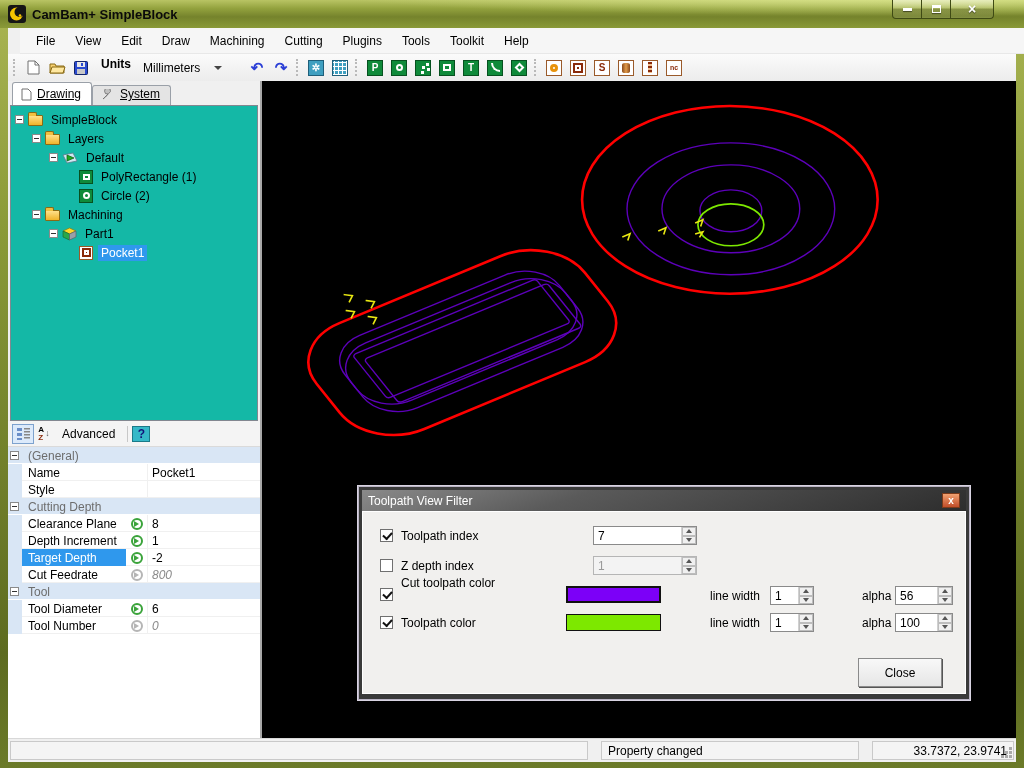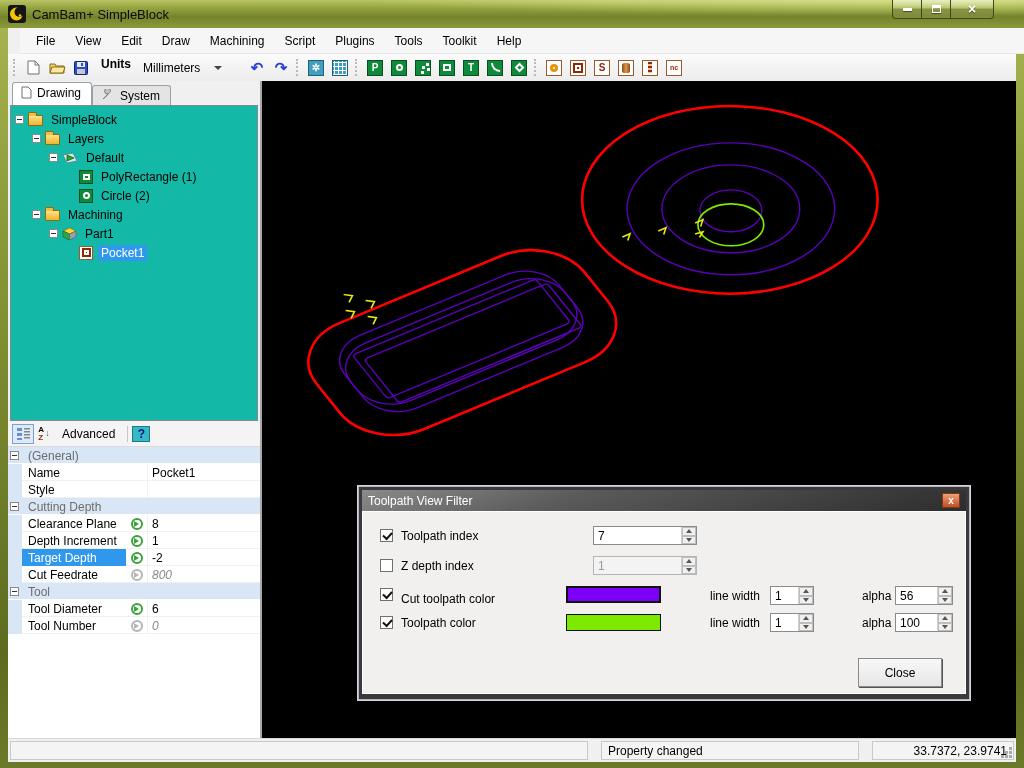--- a/index.html
+++ b/index.html
@@ -9,21 +9,21 @@
   .window { position:relative; width:1024px; height:768px;
     background:linear-gradient(180deg,#aab553 0%,#8a9a38 30%,#5d6b20 85%,#6b7a28 100%); }
 
   
   .titlebar { position:absolute; left:0; top:0; width:1024px; height:28px;
     background:
       radial-gradient(ellipse at 88% -20%, rgba(235,245,160,.75), rgba(235,245,160,0) 45%),
       linear-gradient(180deg,#b9c464 0%,#93a23e 30%,#75832c 60%,#8a9a38 100%);
     display:flex; align-items:center; }
   .app-logo { margin:0 6px 0 8px; display:inline-flex; }
-  .title-text { color:#0a0a0a; font-size:13px; }
+  .title-text { color:#0a0a0a; font-size:13px;font-weight:bold; }
   .winbtns { position:absolute; right:30px; top:0; display:flex; height:19px; }
   .wbtn { width:30px; height:19px; border:1px solid #3f4a14; border-top:none; margin-left:-1px;
     background:linear-gradient(180deg,rgba(255,255,255,.45),rgba(255,255,255,.12) 45%,rgba(0,0,0,.18) 50%,rgba(255,255,255,.10));
     display:flex; align-items:center; justify-content:center; }
   .wbtn:first-child { border-radius:0 0 0 4px; }
   .wbtn:last-child  { border-radius:0 0 4px 0; width:44px; }
   .glyph-min { width:9px; height:3px; background:#fff; box-shadow:0 1px 1px rgba(0,0,0,.5); }
   .glyph-max { width:9px; height:8px; border:1px solid #fff; border-top:3px solid #fff; box-shadow:0 1px 1px rgba(0,0,0,.4); }
   .glyph-close { color:#fff; font-size:14px; font-weight:bold; text-shadow:0 1px 1px rgba(0,0,0,.5); line-height:1; }
 
@@ -60,22 +60,22 @@
   .undo-redo { color:#2b3fd6; font-size:15px; font-weight:bold; }
 
   
   .main { position:absolute; left:0; top:53px; width:1008px; height:657px; display:flex; }
   .leftpanel { position:relative; width:254px; height:657px; background:#f0f0f0; border-right:2px solid #a8a8a8; }
   .canvas-wrap { position:relative; width:754px; height:657px; background:#000; }
   .canvas-svg { display:block; width:754px; height:657px; }
 
   
   .tabs { position:absolute; left:4px; top:1px; height:23px; display:flex; align-items:flex-end; }
-  .tab { display:flex; align-items:flex-start; gap:5px; padding:3px 10px 4px 8px; border:1px solid #9aa0a8; border-bottom:none;
-    border-radius:3px 3px 0 0; background:#e4e4e4; height:20px; }
+  .tab { display:flex; align-items:flex-end; gap:5px; padding:3px 10px 4px 8px; border:1px solid #9aa0a8; border-bottom:none;
+    border-radius:3px 3px 0 0; background:#e4e4e4; height:20px;text-decoration:underline; }
   .tab.active { background:#fff; height:23px; position:relative; z-index:2; }
 
   
   .treebox { position:absolute; left:2px; top:24px; width:248px; height:316px; background:#14b8a6; border:1px solid #828790; overflow:hidden; padding-top:4px; }
   .tnode { display:flex; align-items:center; height:19px; white-space:nowrap; }
   .texp { width:9px; height:9px; border:1px solid #8a8a8a; background:#fff; position:relative; margin-right:4px; flex:none; }
   .texp::after { content:""; position:absolute; left:1px; top:3px; width:5px; height:1px; background:#333; }
   .tspacer { width:13px; flex:none; }
   .tico { margin-right:5px; flex:none; display:inline-flex; }
   .tlabel { padding:1px 3px; }
@@ -185,21 +185,21 @@
   </div>
 
   <div class="client">
 
     <div class="menubar">
       <span class="menu-item">File</span>
       <span class="menu-item">View</span>
       <span class="menu-item">Edit</span>
       <span class="menu-item">Draw</span>
       <span class="menu-item">Machining</span>
-      <span class="menu-item">Script</span>
+      <span class="menu-item">Cutting</span>
       <span class="menu-item">Plugins</span>
       <span class="menu-item">Tools</span>
       <span class="menu-item">Toolkit</span>
       <span class="menu-item">Help</span>
     </div>
 
     <div class="toolbar">
       <span class="grip"></span>
       <span class="tbtn">
         <svg width="13" height="15">
@@ -551,21 +551,21 @@
       <span class="dlbl" style="left:38px; top:47px;">Z depth index</span>
       <div class="spinbox disabled" style="left:230px; top:44px; width:104px;">
         <span class="spinval">1</span>
         <span class="spinbtns">
             <span class="sb up"></span>
             <span class="sb dn"></span>
           </span>
       </div>
 
       <span class="chk on" style="left:17px; top:76px;"></span>
-      <span class="dlbl" style="left:38px; top:80px;">Cut toolpath color</span>
+      <span class="dlbl" style="left:38px; top:64px;">Cut toolpath color</span>
       <span class="swatch" style="left: 203px; top: 74px; background: rgb(124, 0, 248);"></span>
       <span class="dlbl" style="left:347px; top:77px;">line width</span>
       <div class="spinbox" style="left:407px; top:74px; width:44px;">
         <span class="spinval">1</span>
         <span class="spinbtns">
             <span class="sb up"></span>
             <span class="sb dn"></span>
           </span>
       </div>
       <span class="dlbl" style="left:499px; top:77px;">alpha</span>

